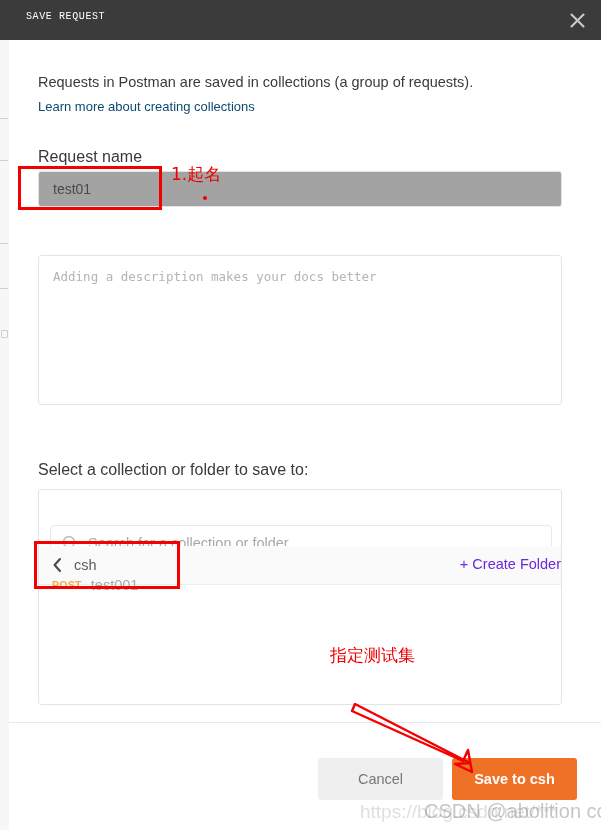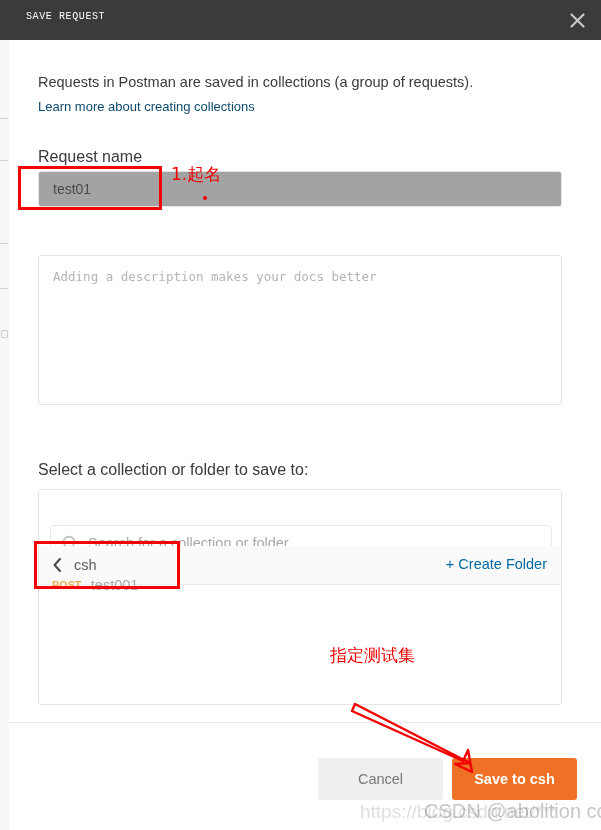--- a/index.html
+++ b/index.html
@@ -204,24 +204,24 @@
     margin-right: 11px;
     display: flex;
     cursor: pointer;
   }
   .breadcrumb-name {
     font-size: 14.5px;
     color: #5d5d5d;
   }
   .create-folder {
     position: absolute;
-    right: 14px;
+    right: 0;
     top: 10px;
     font-size: 14.5px;
-    color: #0369a1;
+    color: #6d28d9;
     cursor: pointer;
   }
 
   .list-item {
     position: absolute;
     left: 0; top: 79px;
     width: 522px; height: 32px;
     display: flex;
     align-items: center;
     box-sizing: border-box;

